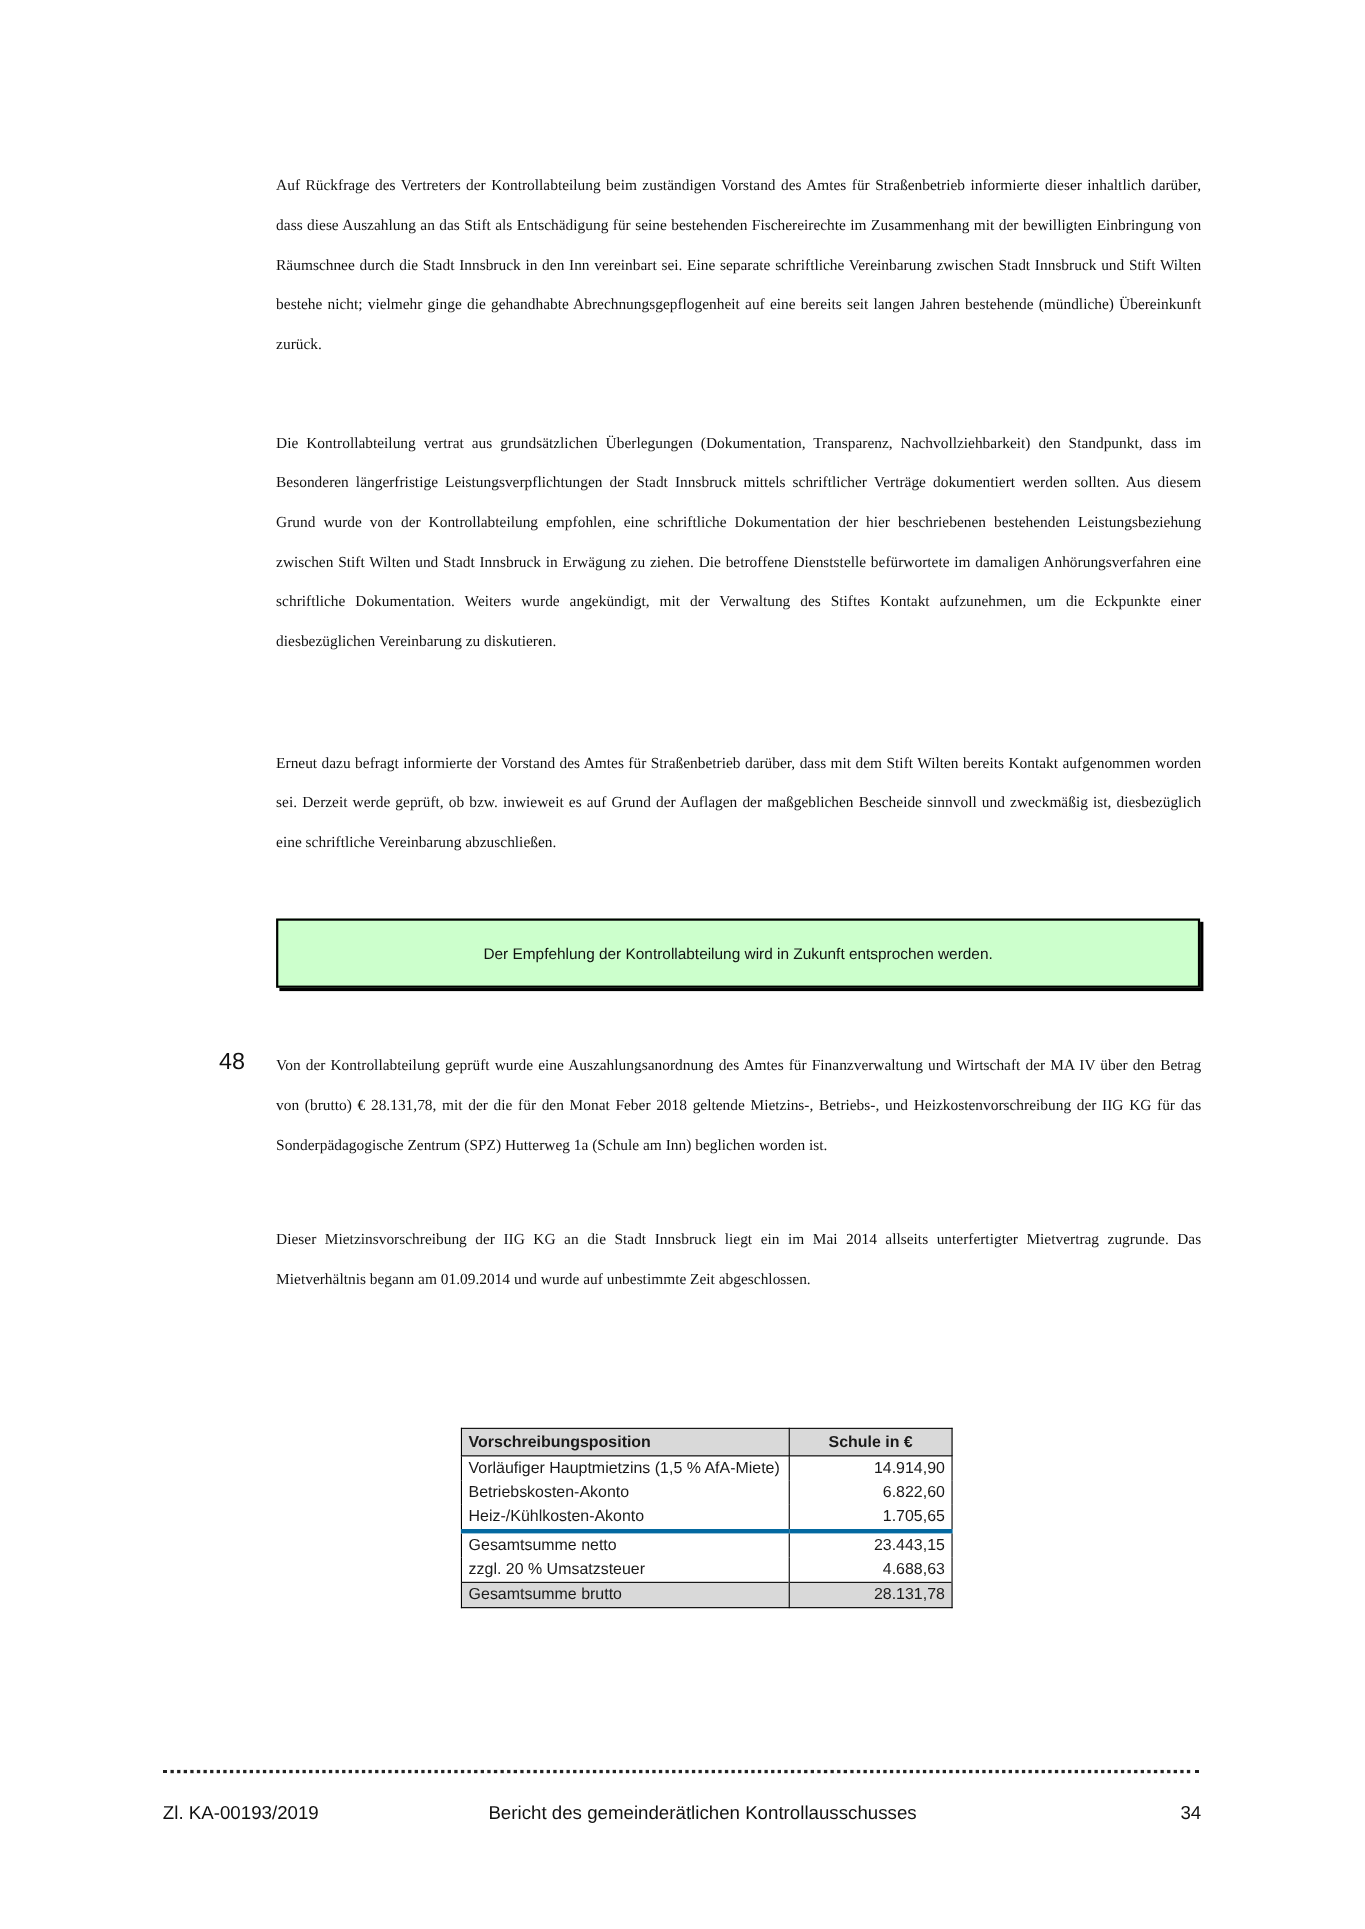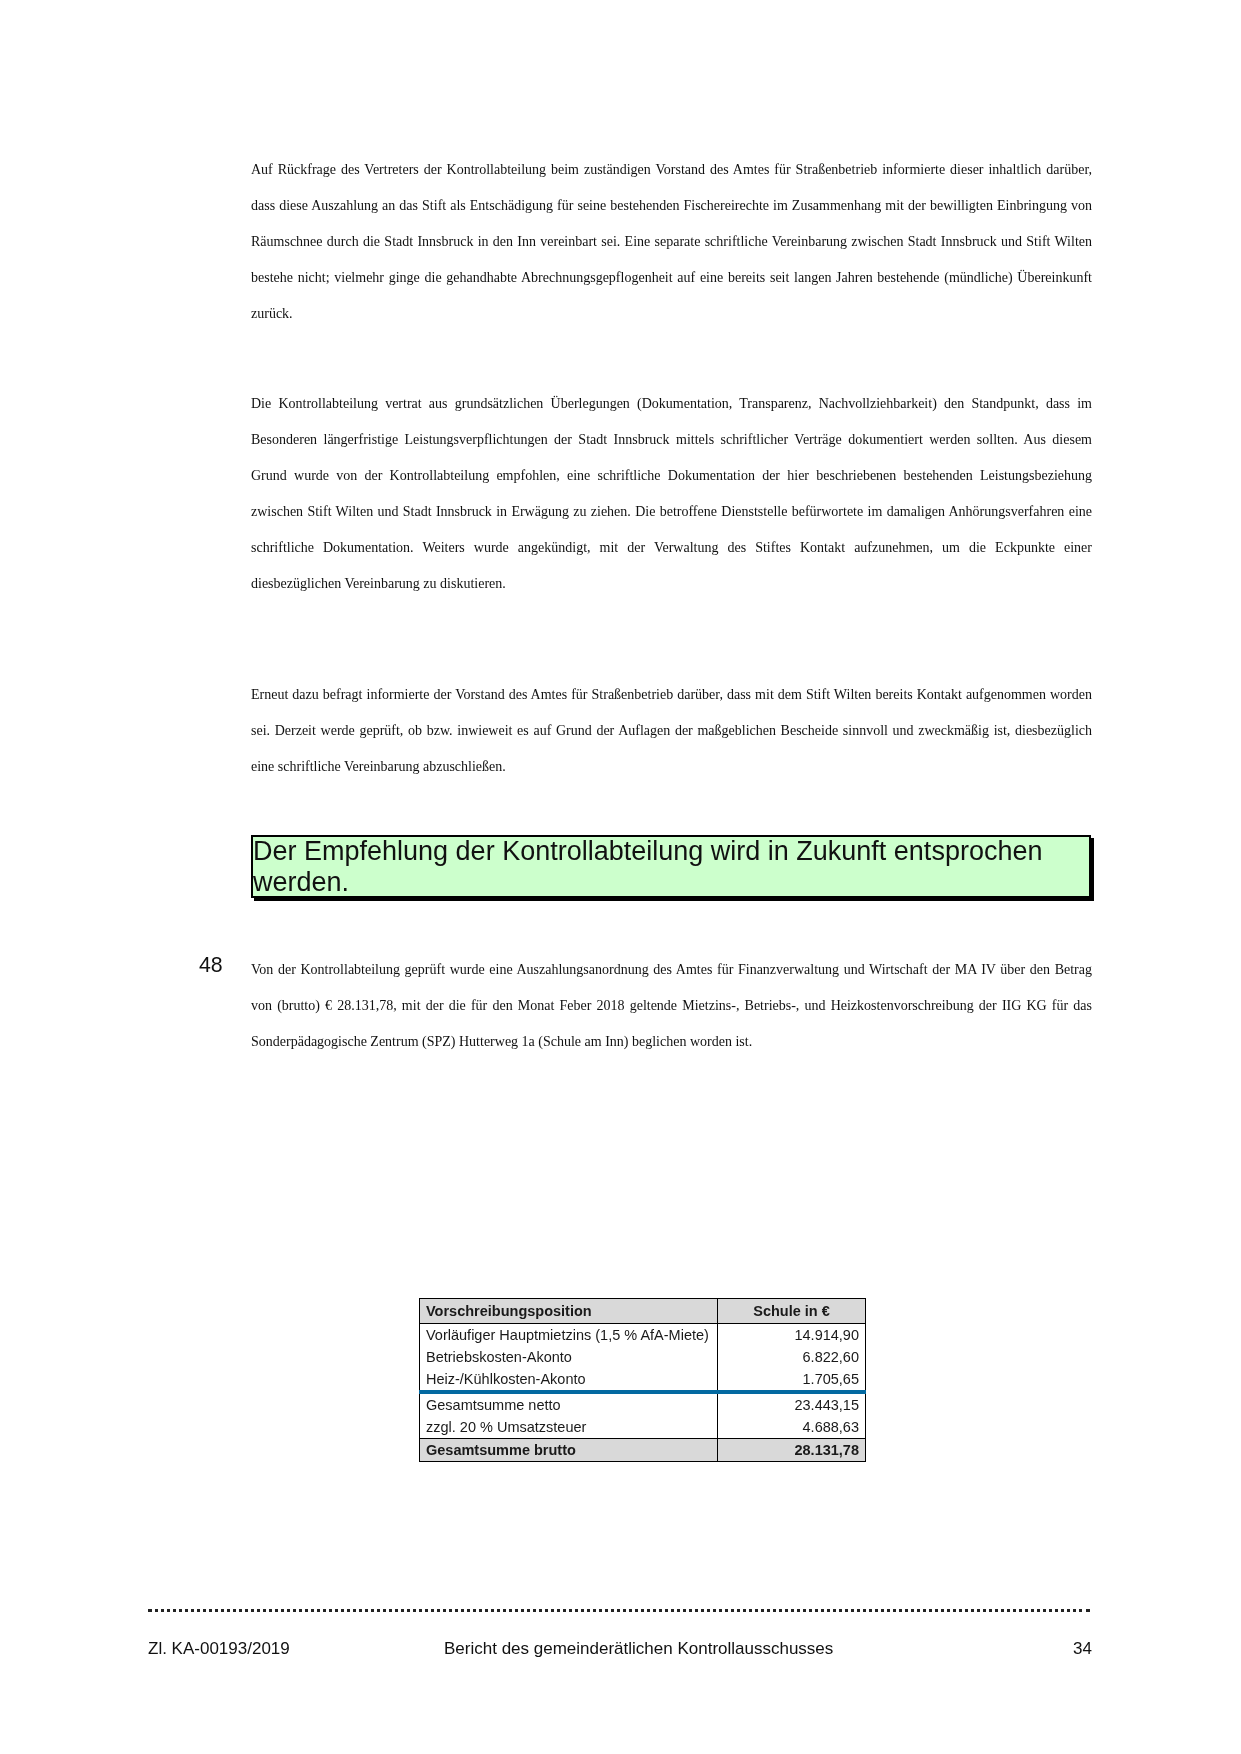--- a/index.html
+++ b/index.html
@@ -15,36 +15,36 @@
   }
   .para p { margin: 0; }
   .item-num {
     position: absolute; left: 151px; font-size: 21.3px; line-height: 26.3px; margin-left: 48px;
   }
   .callout {
     position: absolute; left: 251px; top: 835px; width: 836px; height: 59px;
     background: #ccffcc; border: 2px solid #000000;
     box-shadow: 3px 3px 0 #000000;
     display: flex; align-items: center; justify-content: center;
-    font-size: 27px;
+    font-size: 14px;
   }
   table.rent {
     position: absolute; left: 419px; top: 1298px; width: 447px;
     border-collapse: collapse; font-size: 14.5px; color: #1a1a1a;
   }
   table.rent td, table.rent th {
     padding: 0 6px; height: 22px; line-height: 22px;
     border-left: 1px solid #000; border-right: 1px solid #000;
   }
   table.rent th { background: #d9d9d9; font-weight: bold; border: 1px solid #000; height: 24px; }
   table.rent th.col-pos { text-align: left; }
   table.rent th.col-amt { text-align: center; }
   table.rent td.amt { text-align: right; width: 135px; }
   table.rent tr.sep-top td { border-top: 4px solid #0369a1; }
-  table.rent tr.total td { background: #d9d9d9; font-weight: bold; border-top: 1px solid #000; border-bottom: 1px solid #000; }
+  table.rent tr.total td { background: #d9d9d9; font-weight: normal; border-top: 1px solid #000; border-bottom: 1px solid #000; }
   .footer-rule {
     position: absolute; left: 148px; top: 1609px; width: 942px; height: 0;
     border-top: 3px dotted #222;
   }
   .footer {
     position: absolute; top: 1638px; left: 148px; width: 944px;
     font-size: 17px; line-height: 22px;
   }
   .footer .left { position: absolute; left: 0; }
   .footer .center { position: absolute; left: 296px; }
@@ -70,20 +70,23 @@
   <div class="callout">
     <span>Der Empfehlung der Kontrollabteilung wird in Zukunft entsprochen werden.</span>
   </div>
 
   <div class="item-num" style="top:952px;">48</div>
 
   <div class="para" style="top:952px;">
     <p>Von der Kontrollabteilung geprüft wurde eine Auszahlungsanordnung des Amtes für Finanzverwaltung und Wirtschaft der MA IV über den Betrag von (brutto) € 28.131,78, mit der die für den Monat Feber 2018 geltende Mietzins-, Betriebs-, und Heizkostenvorschreibung der IIG KG für das Sonderpädagogische Zentrum (SPZ) Hutterweg 1a (Schule am Inn) beglichen worden ist.</p>
   </div>
 
+  <div class="para" style="top:1110px;">
+    <p>Dieser Mietzinsvorschreibung der IIG KG an die Stadt Innsbruck liegt ein im Mai 2014 allseits unterfertigter Mietvertrag zugrunde. Das Mietverhältnis begann am 01.09.2014 und wurde auf unbestimmte Zeit abgeschlossen.</p>
+  </div>
 
 
   <table class="rent">
     <thead>
       <tr>
         <th class="col-pos">Vorschreibungsposition</th>
         <th class="col-amt">Schule in €</th>
       </tr>
     </thead>
     <tbody>

